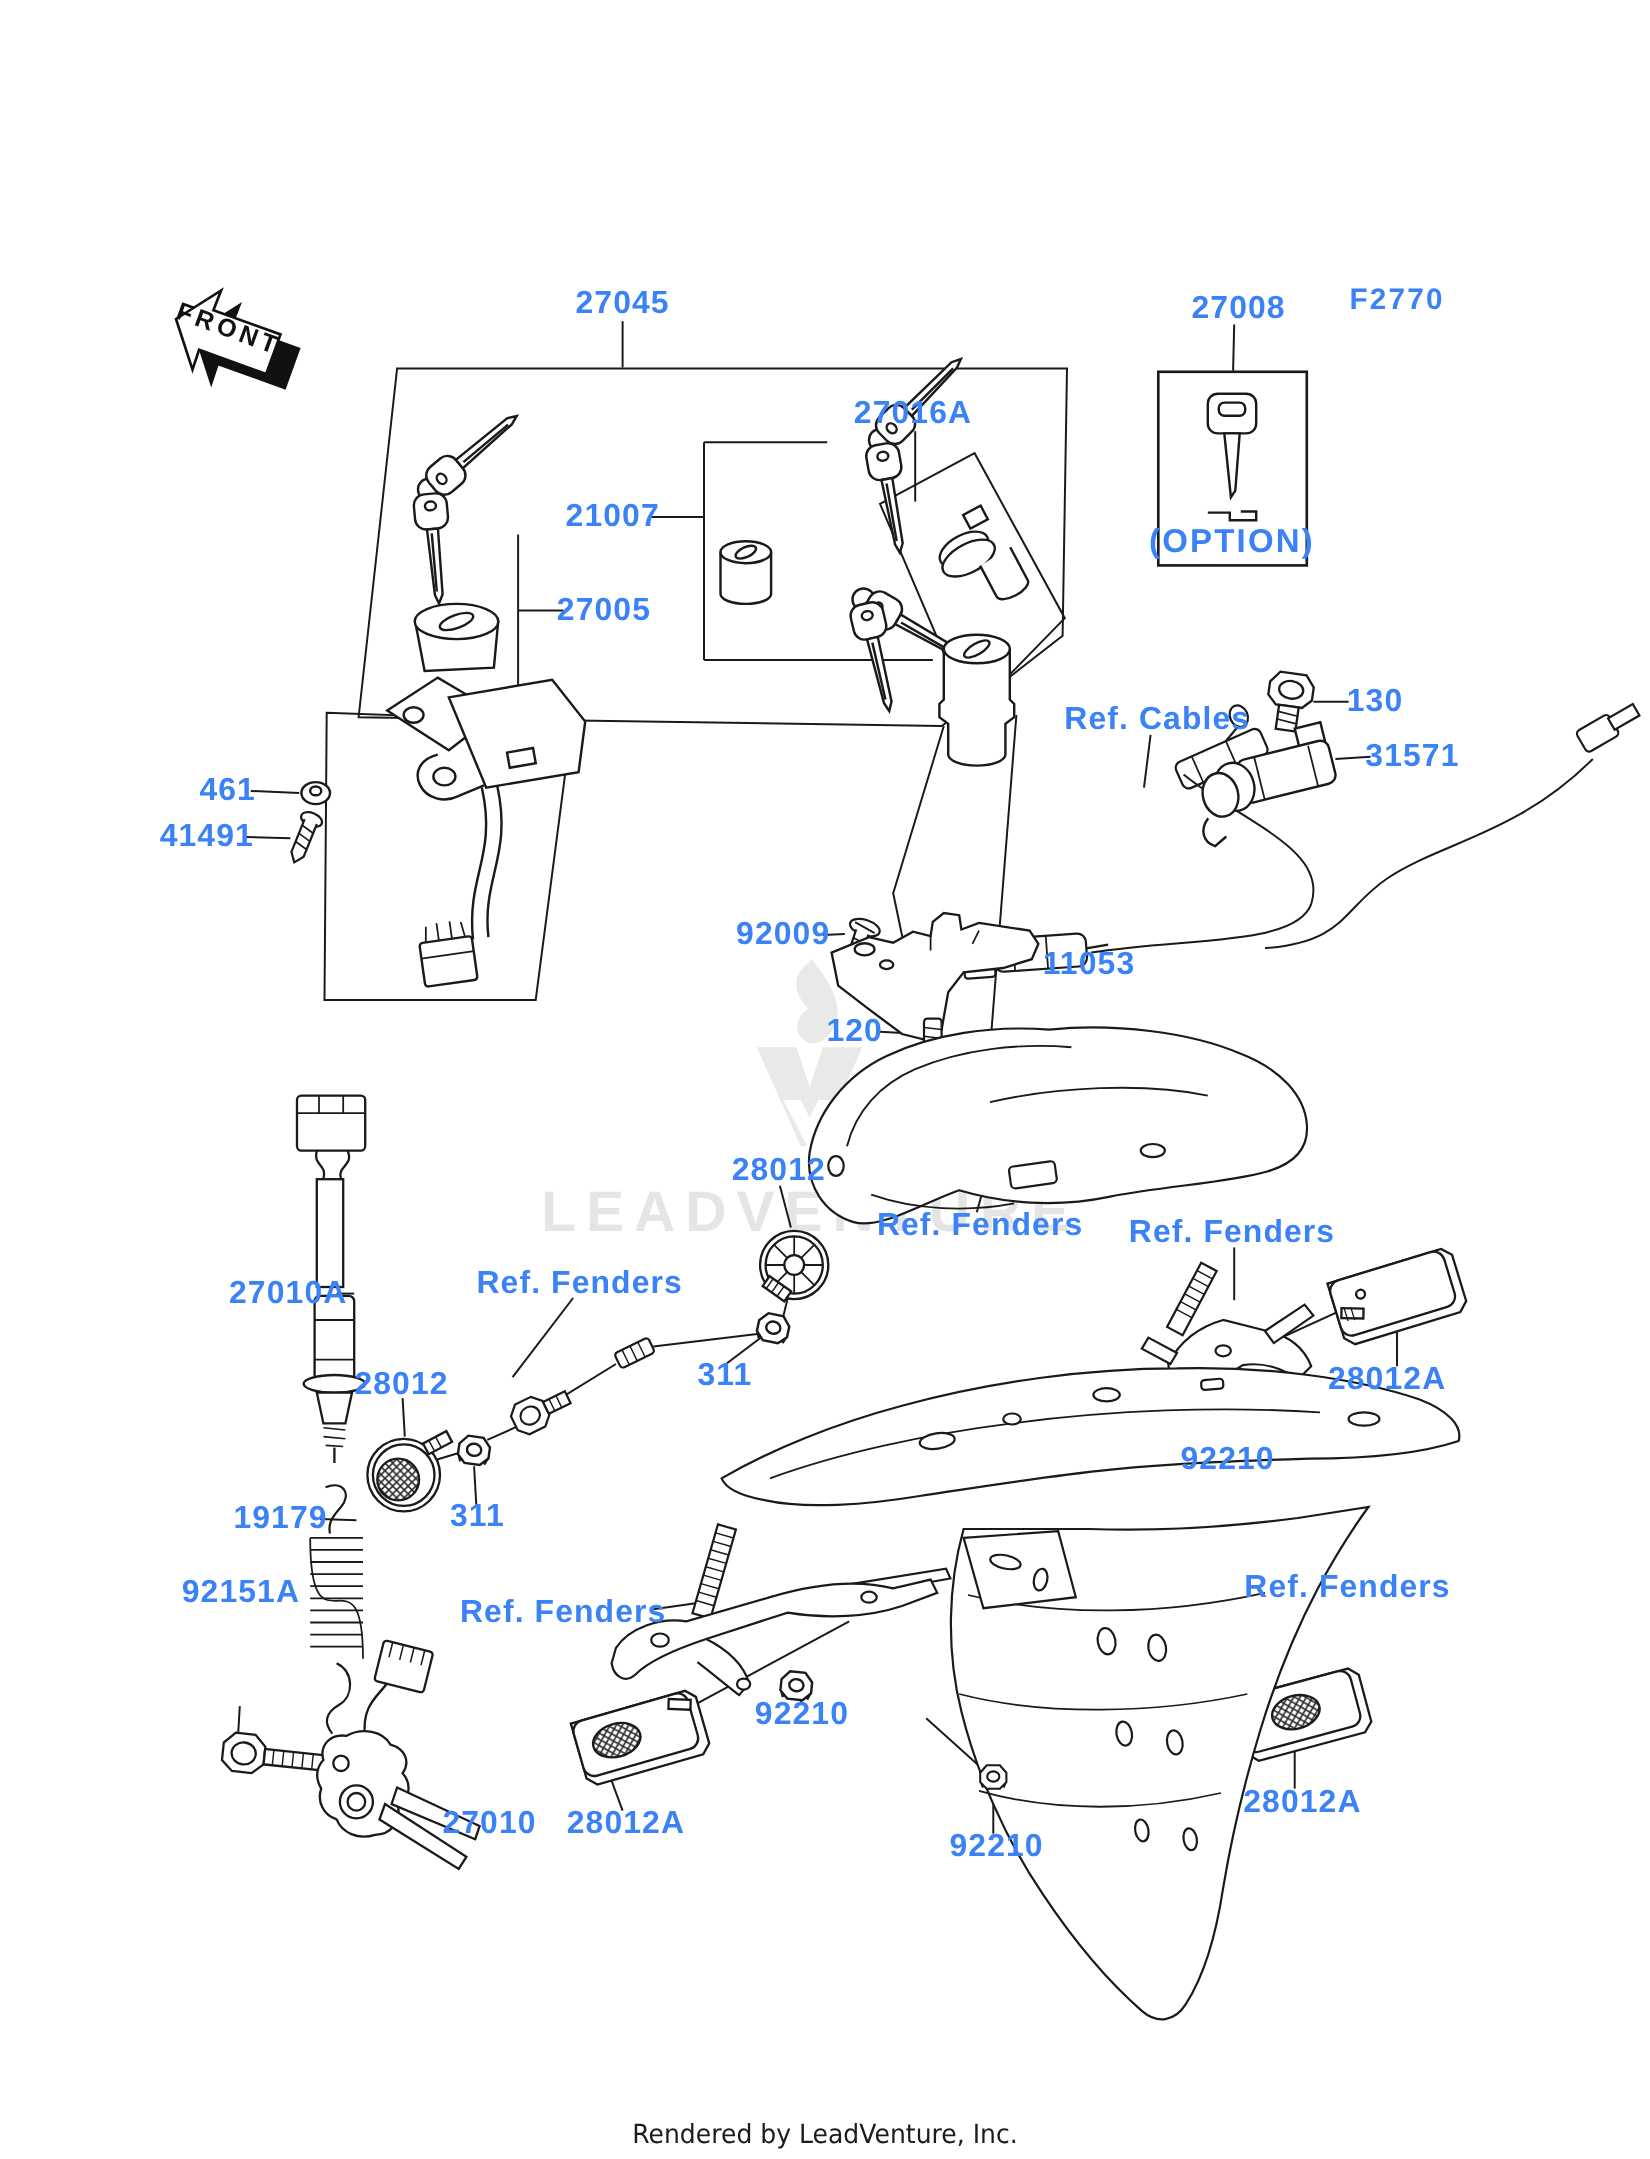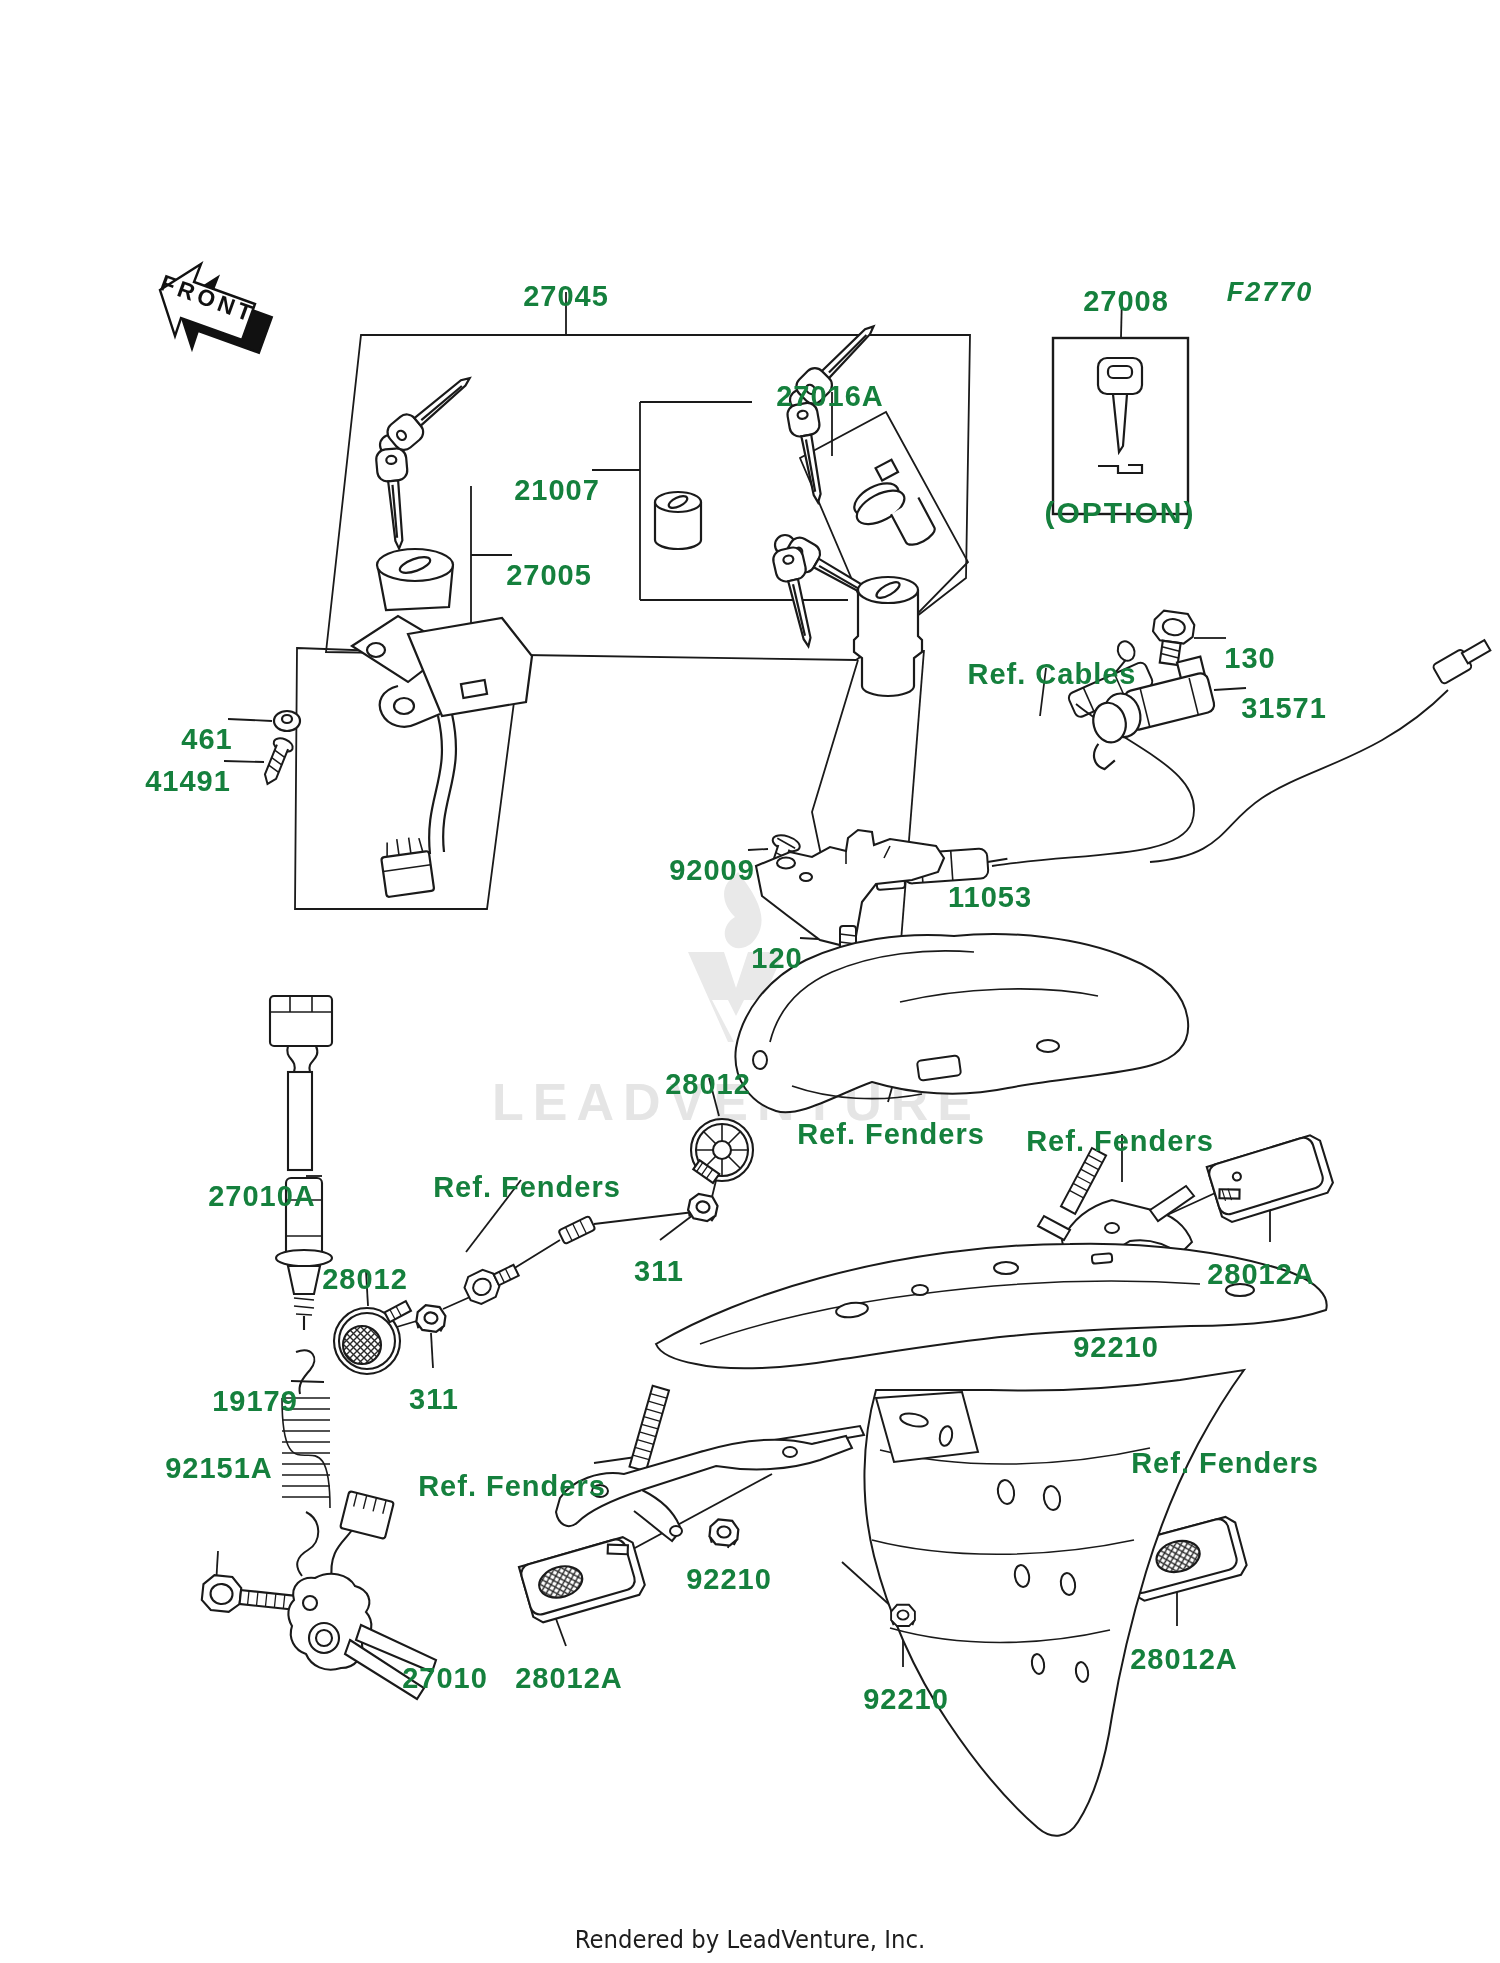--- a/index.html
+++ b/index.html
@@ -2,21 +2,21 @@
 <html><head>
 <meta charset="utf-8">
 <style>
   html,body{margin:0;padding:0;background:#fff;}
   #stage{position:relative;width:1500px;height:1963px;background:#fff;overflow:hidden;
          font-family:"Liberation Sans",sans-serif;}
   #wm-text{position:absolute;left:492px;top:1072px;z-index:1;
            font:bold 52px "Liberation Sans",sans-serif;letter-spacing:9px;color:#e5e5e5;}
   #art{position:absolute;left:0;top:0;z-index:2;}
   .lbl{position:absolute;transform:translate(-50%,-50%);z-index:3;white-space:nowrap;
-       font:bold 29px "Liberation Sans",sans-serif;color:#15803d;letter-spacing:1px;margin-top:20px;}
+       font:bold 29px "Liberation Sans",sans-serif;color:#3b82f6;letter-spacing:1px;}
   .lbl.small{font-size:27px;}
   #figure-code{font-weight:bold;letter-spacing:2px;}
   #front-label{position:absolute;left:208px;top:299px;z-index:4;
        transform:translate(-50%,-50%) rotate(20deg);
        font:bold 23px "Liberation Sans",sans-serif;letter-spacing:4px;color:#111;}
   #option-label{letter-spacing:2px;font-size:30px;}
   #footer{position:absolute;left:750px;top:1926px;transform:translate(-50%,0) scaleX(.95);z-index:3;
        font:400 24px "DejaVu Sans",sans-serif;color:#1c1c1c;}
 </style>
 </head>
@@ -394,21 +394,21 @@
       <ellipse cx="1068" cy="1584" rx="7" ry="11" transform="rotate(-10 1068 1584)"></ellipse>
       <ellipse cx="1038" cy="1664" rx="6" ry="10" transform="rotate(-10 1038 1664)"></ellipse>
       <ellipse cx="1082" cy="1672" rx="6" ry="10" transform="rotate(-10 1082 1672)"></ellipse>
       <polygon points="876,1398 962,1392 978,1452 894,1462"></polygon>
       <ellipse cx="914" cy="1420" rx="14" ry="6" transform="rotate(12 914 1420)"></ellipse>
       <ellipse cx="946" cy="1436" rx="6" ry="10" transform="rotate(12 946 1436)"></ellipse>
     </g>
     <use href="#hexnut" transform="translate(903,1615) scale(0.85)"></use>
   </svg>
 
-  <div id="figure-code" class="lbl small" style="left:1270px;top:272px;font-style:italic;">F2770</div>
+  <div id="figure-code" class="lbl small" style="left:1270px;top:272px;">F2770</div>
   <div id="front-label">FRONT</div>
   <div id="option-label" class="lbl" style="left:1120px;top:493px;text-align:right;">(OPTION)</div>
 
   <div class="lbl" style="left:566px;top:276px;">27045</div>
   <div class="lbl" style="left:1126px;top:281px;">27008</div>
   <div class="lbl" style="left:830px;top:376px;">27016A</div>
   <div class="lbl" style="left:557px;top:470px;">21007</div>
   <div class="lbl" style="left:549px;top:555px;">27005</div>
   <div class="lbl" style="left:207px;top:719px;">461</div>
   <div class="lbl" style="left:188px;top:761px;">41491</div>

